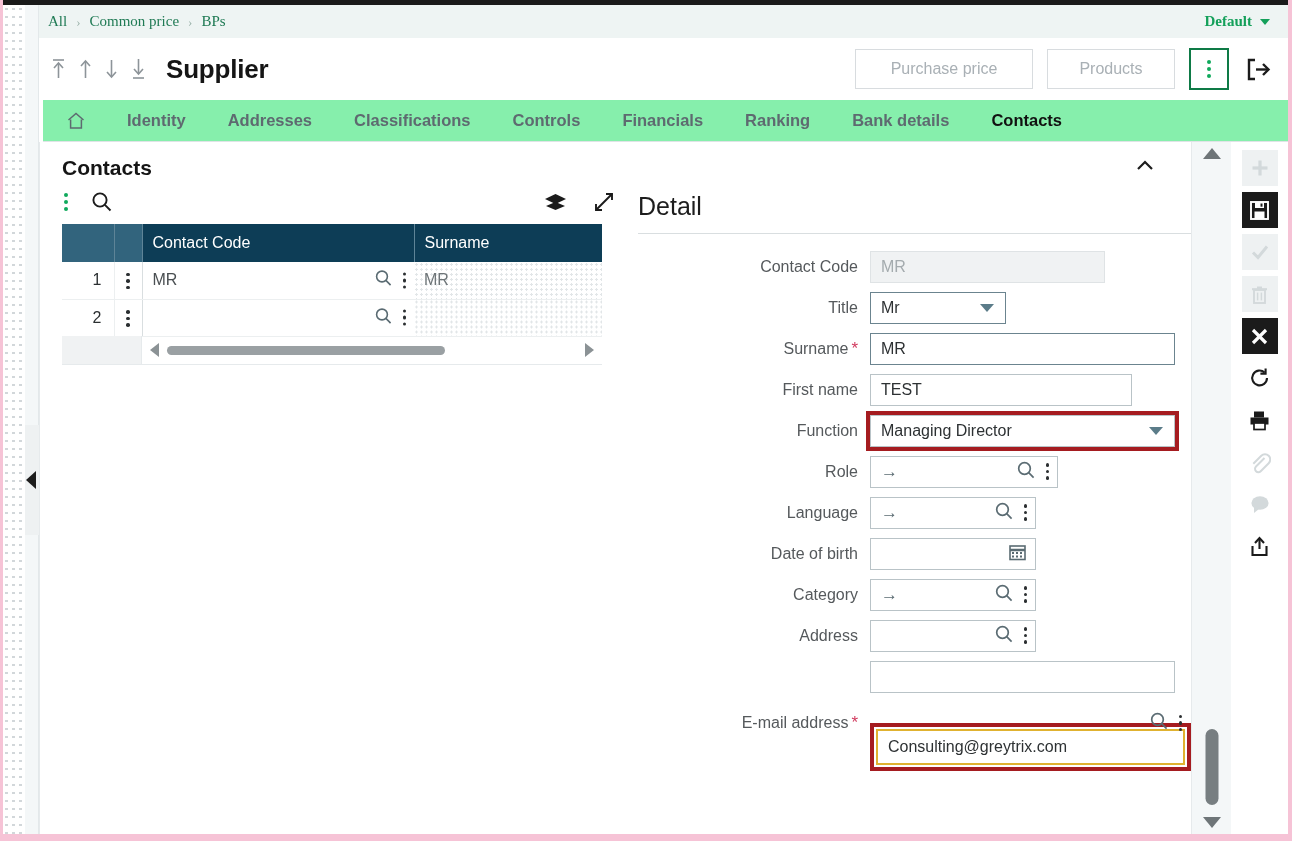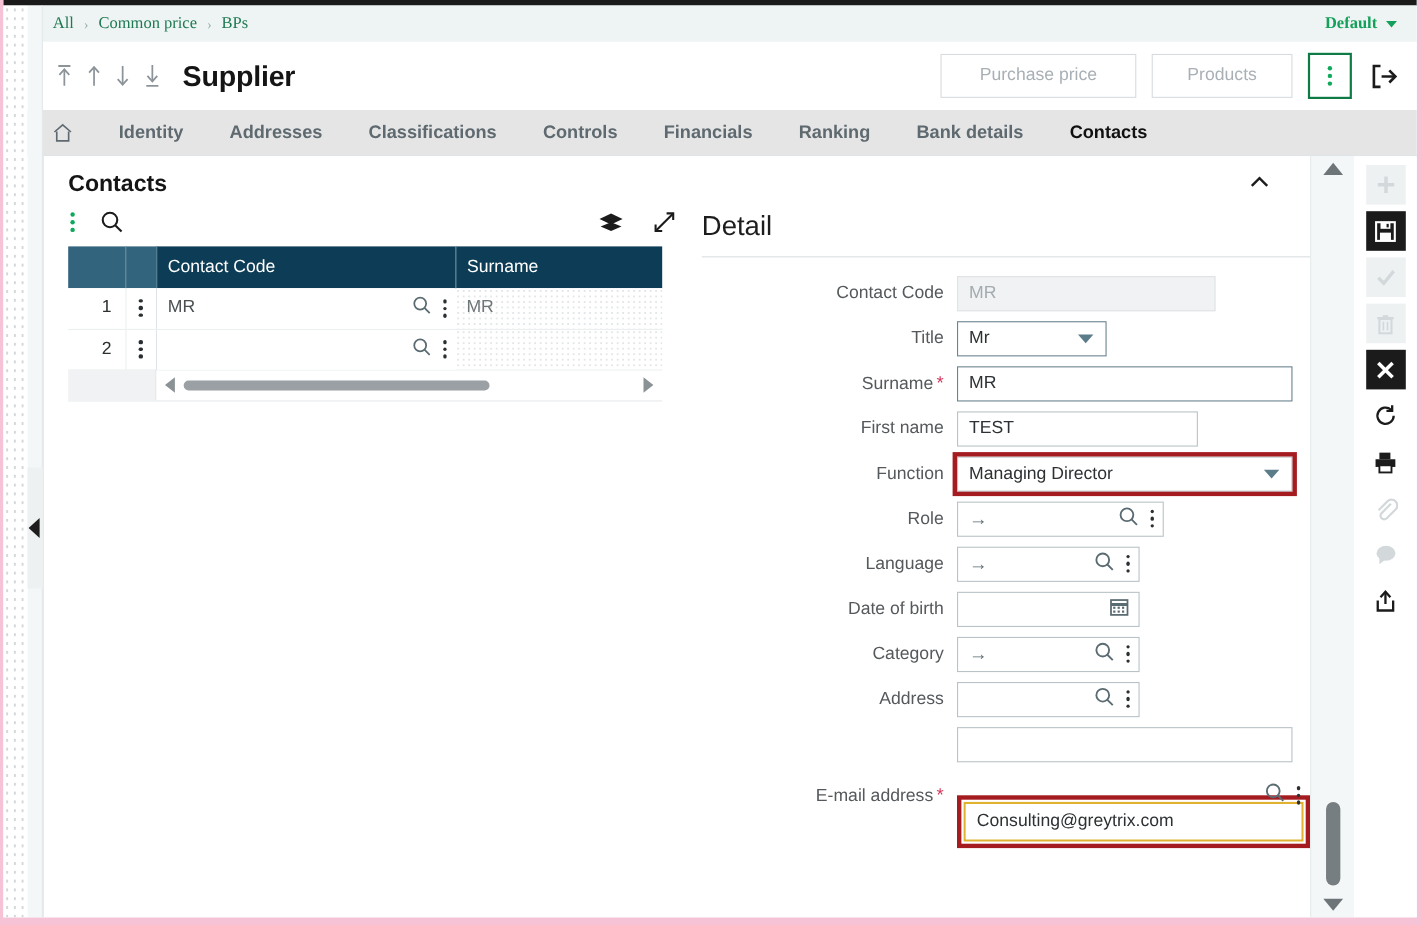--- a/index.html
+++ b/index.html
@@ -101,22 +101,22 @@
   .hdr-btn.narrow { min-width: 128px; }
   .kebab-btn {
     width: 40px; height: 42px; border: 2px solid #0e7a46; background: #fff;
     display: flex; flex-direction: column; align-items: center; justify-content: center;
     gap: 3px; cursor: pointer; margin-right: 16px;
   }
   .kebab-btn i { width: 4px; height: 4px; border-radius: 50%; background: #0fa95c; display: block; }
   .exit-ic { margin-right: 16px; cursor: pointer; display: flex; align-items: center; }
   
   .tabsrow {
-    position: absolute; top: 100px; left: 21px; right: 0; height: 42px;
-    background: #e5e5e5; border-bottom: 1px solid #dfe4e6;
+    position: absolute; top: 100px; left: 40px; right: 0; height: 42px;
+    background: #86efac; border-bottom: 1px solid #dfe4e6;
     display: flex; align-items: center;
     padding-left: 22px;
     z-index: 1;
   }
   .tab {
     font-size: 16.5px; font-weight: bold; color: #5e6a70;
     margin-right: 42px; position: relative; cursor: pointer; white-space: nowrap;
   }
   .tab.home { margin-right: 40px; display: flex; align-items: center; }
   .tab.active { color: #111; }
@@ -205,21 +205,21 @@
   .finput {
     height: 32px; border: 1px solid #b9c3c7; background: #fff;
     font-size: 16px; color: #2d3133; display: flex; align-items: center;
     padding: 0 10px;
   }
   .finput.disabled { background: #f0f2f3; border-color: #dfe3e5; color: #a4abae; }
   .finput.strong { border-color: #6b848f; }
   .w-contactcode { width: 235px; }
   .w-title { width: 136px; }
   .w-surname { width: 305px; }
-  .w-firstname { width: 219px; }
+  .w-firstname { width: 262px; }
   .w-function { width: 305px; }
   .w-department { width: 305px; }
   .w-lookup-lg { width: 188px; }
   .w-lookup { width: 166px; }
   .w-date { width: 166px; }
   .w-email { width: 305px; }
   .w-phone { width: 235px; }
   .w-blank { width: 305px; }
   .dd-caret {
     position: absolute; right: 12px; top: 50%; transform: translateY(-50%);

